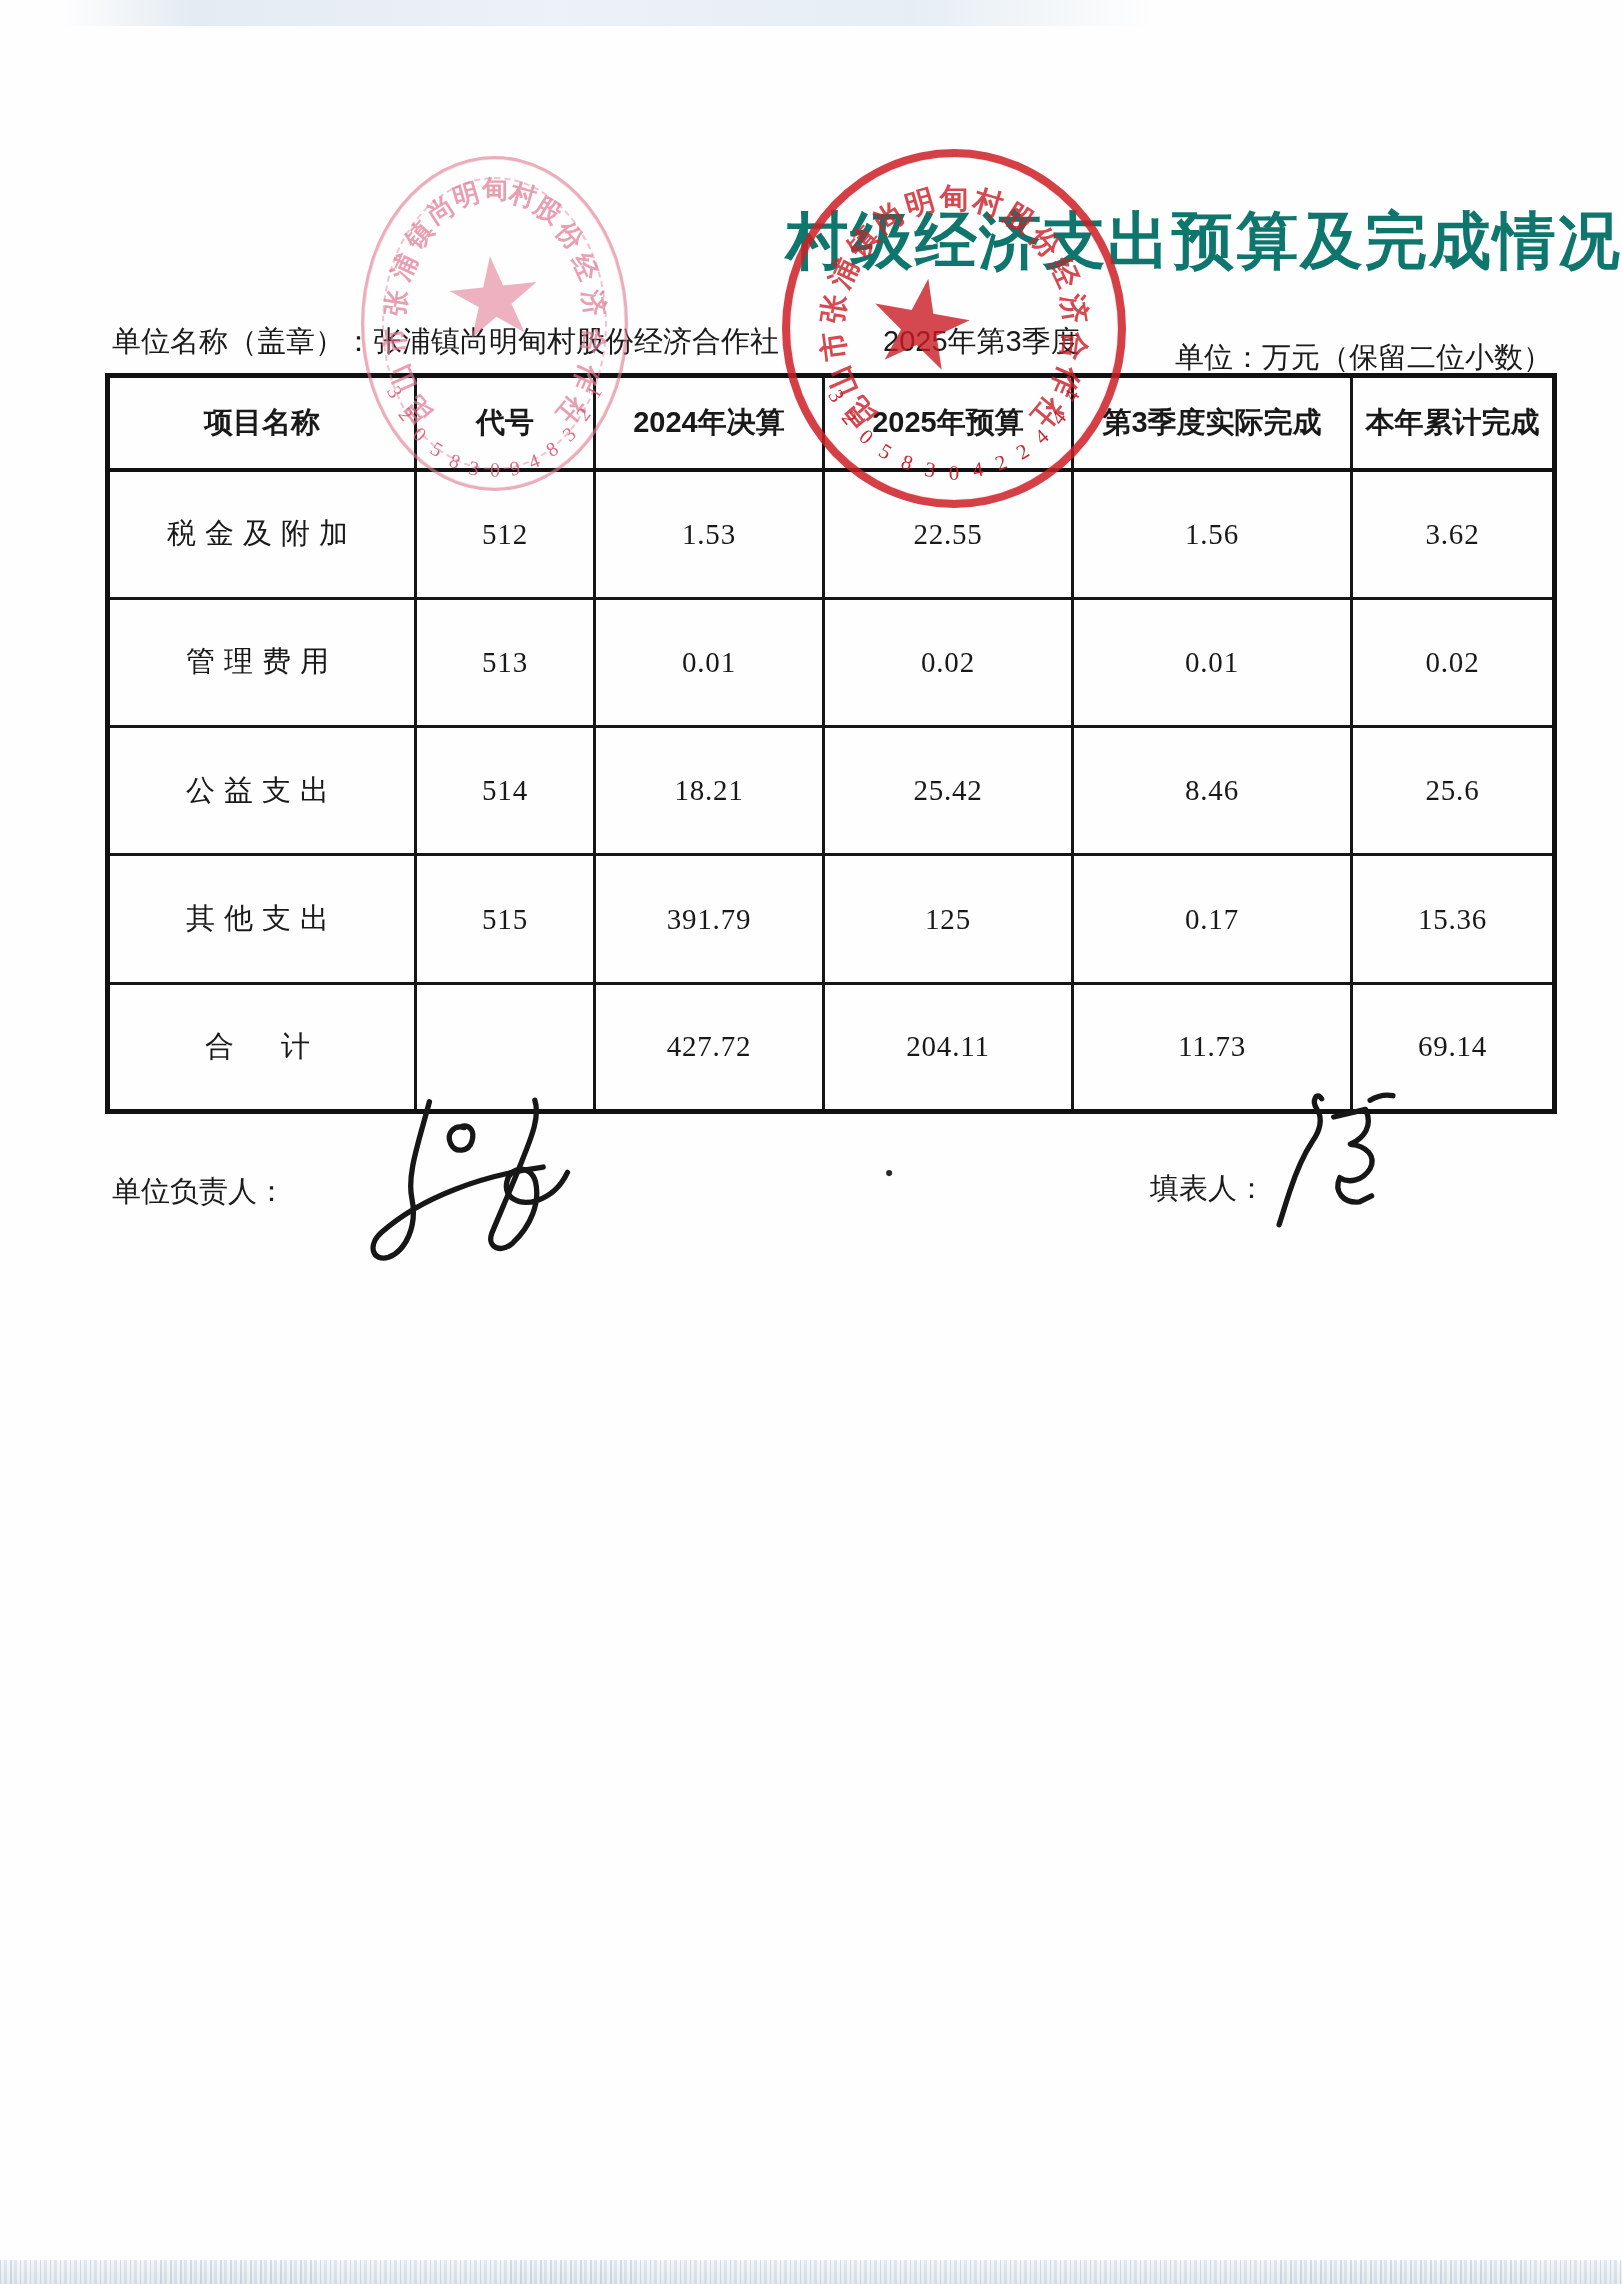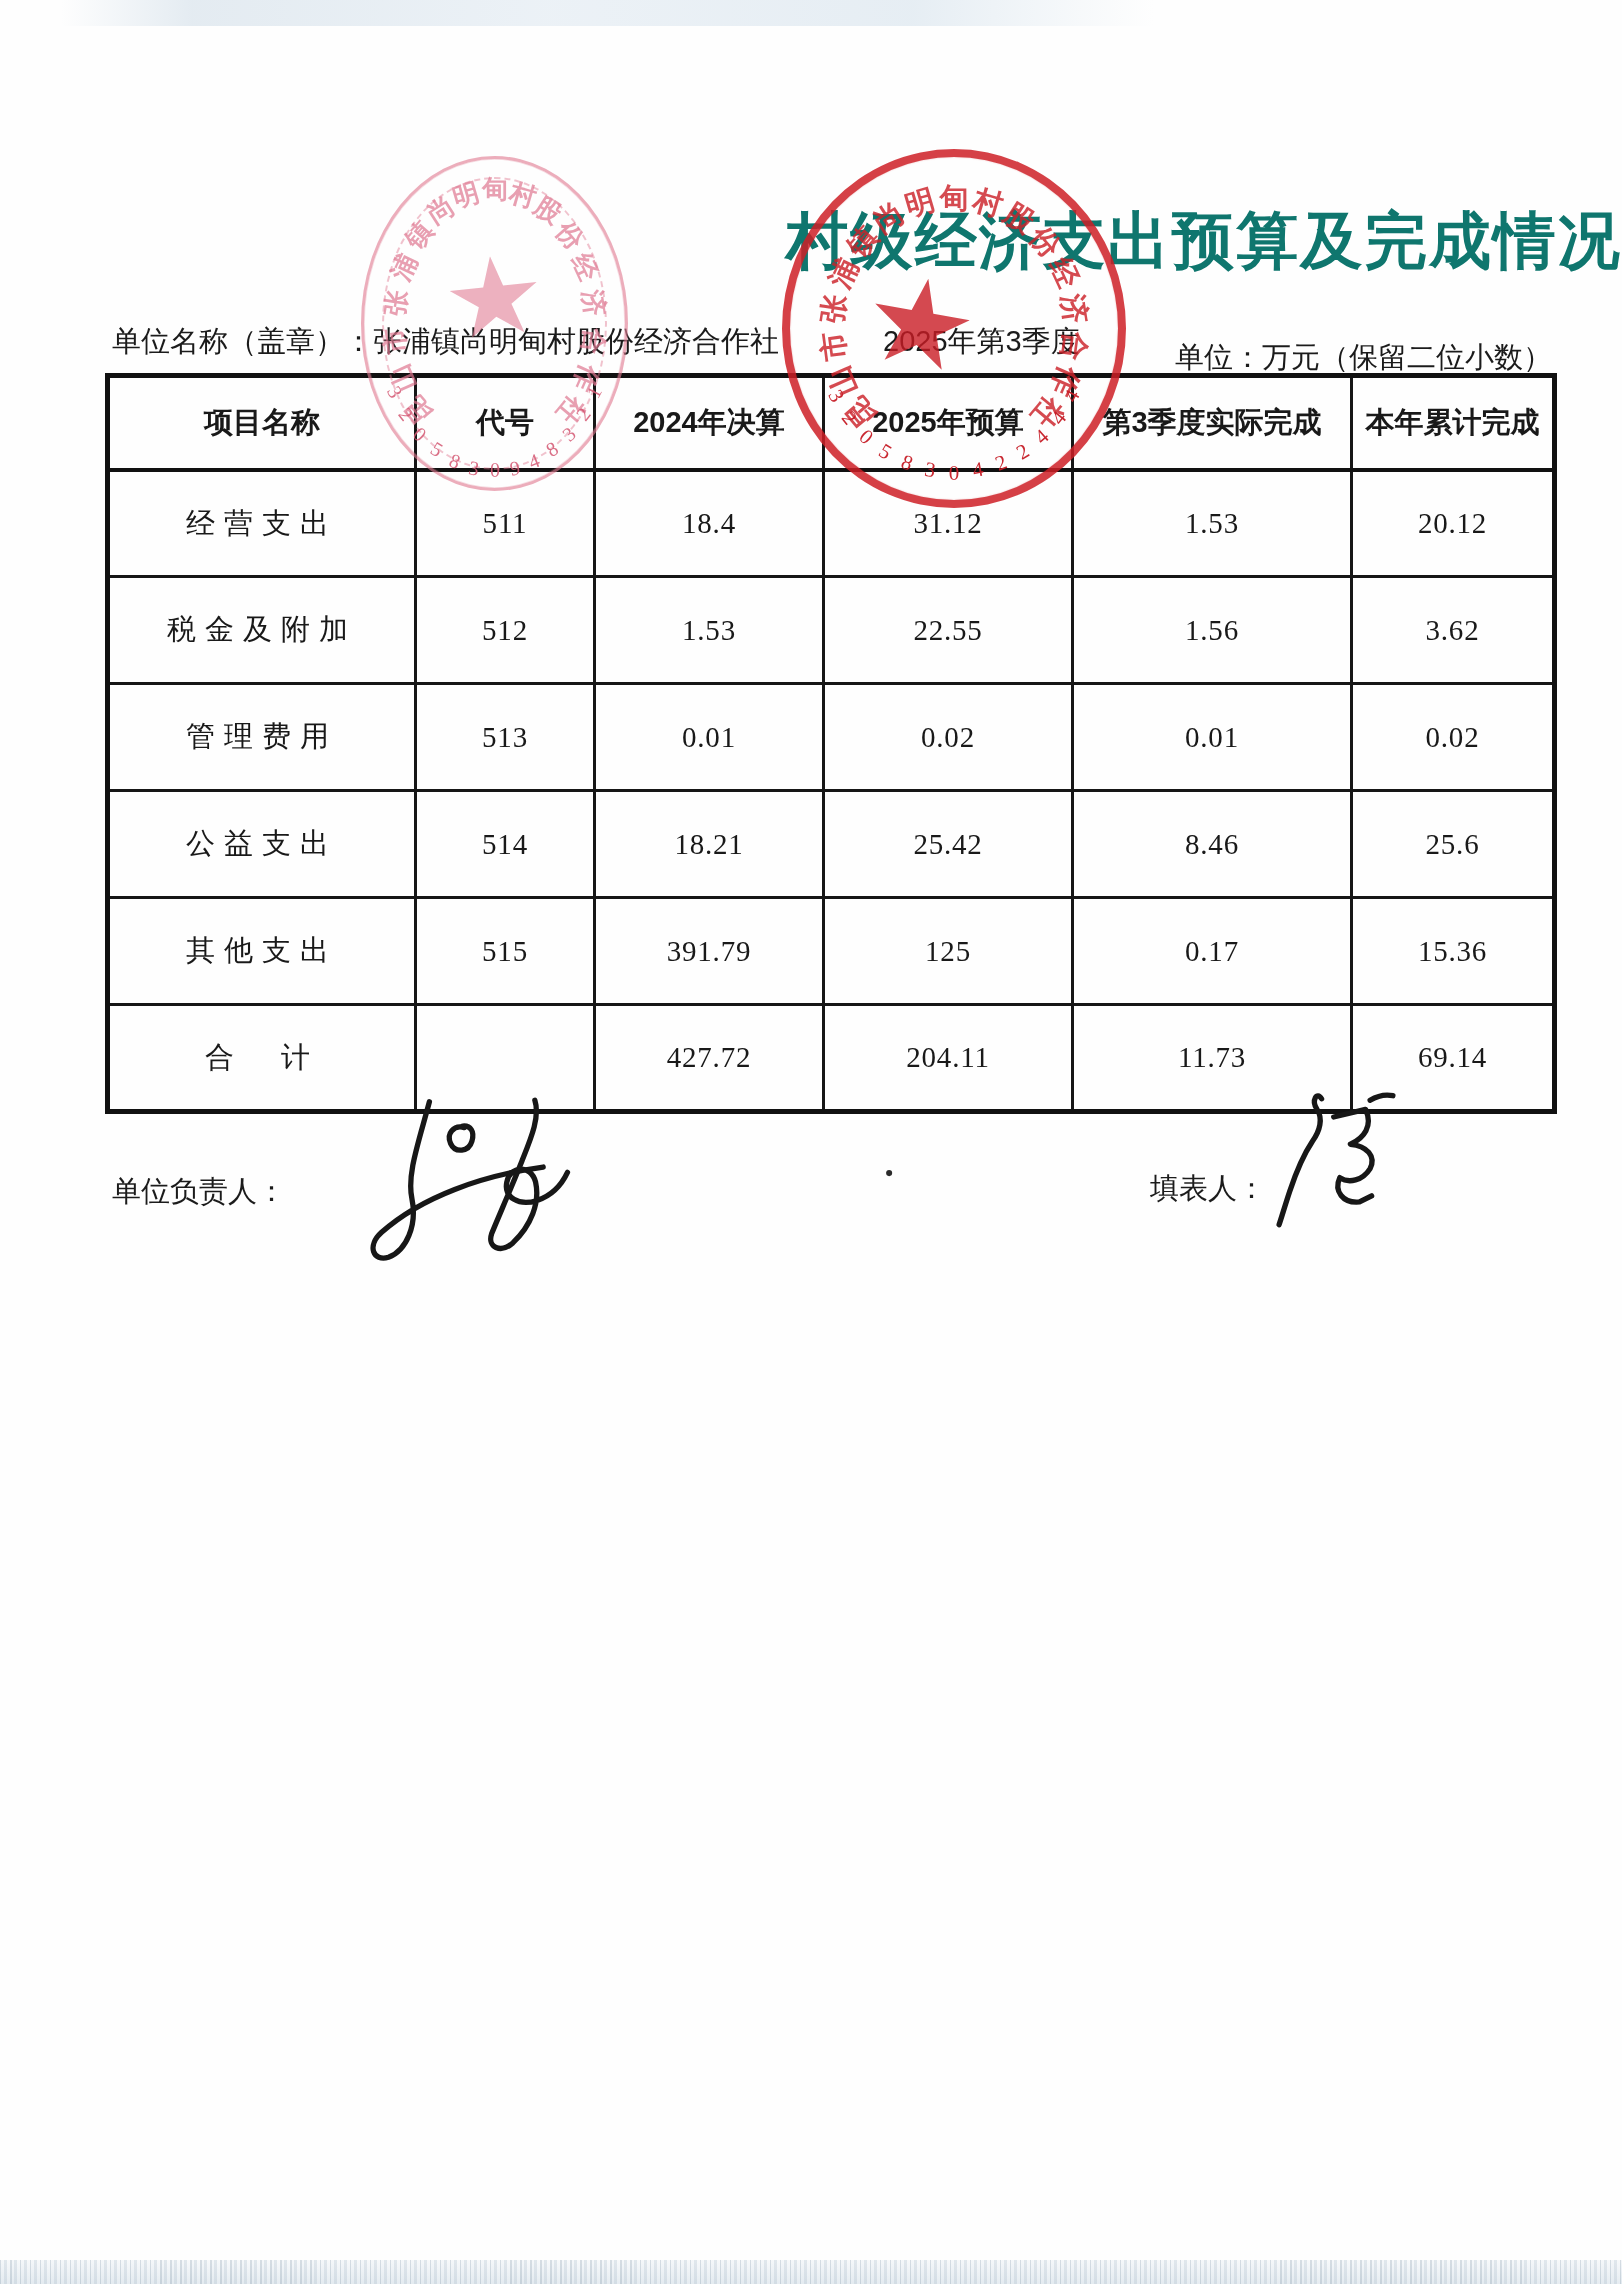--- a/index.html
+++ b/index.html
@@ -111,28 +111,20 @@
       <tr>
         <th>项目名称</th>
         <th>代号</th>
         <th>2024年决算</th>
         <th>2025年预算</th>
         <th>第3季度实际完成</th>
         <th>本年累计完成</th>
       </tr>
     </thead>
     <tbody>
-      <tr>
-        <td class="rowlabel">经营支出</td>
-        <td class="num">511</td>
-        <td class="num">18.4</td>
-        <td class="num">31.12</td>
-        <td class="num">1.53</td>
-        <td class="num">20.12</td>
-      </tr>
       <tr>
         <td class="rowlabel">税金及附加</td>
         <td class="num">512</td>
         <td class="num">1.53</td>
         <td class="num">22.55</td>
         <td class="num">1.56</td>
         <td class="num">3.62</td>
       </tr>
       <tr>
         <td class="rowlabel">管理费用</td>

